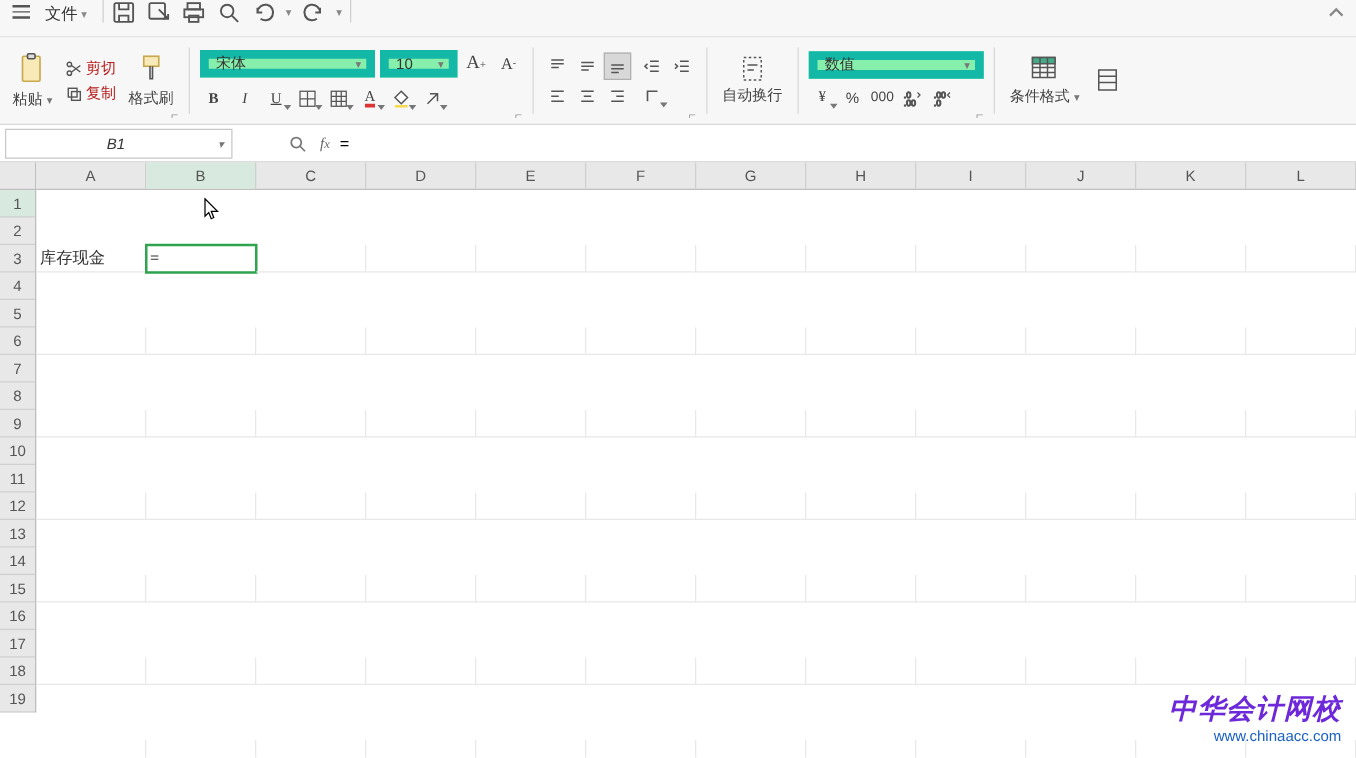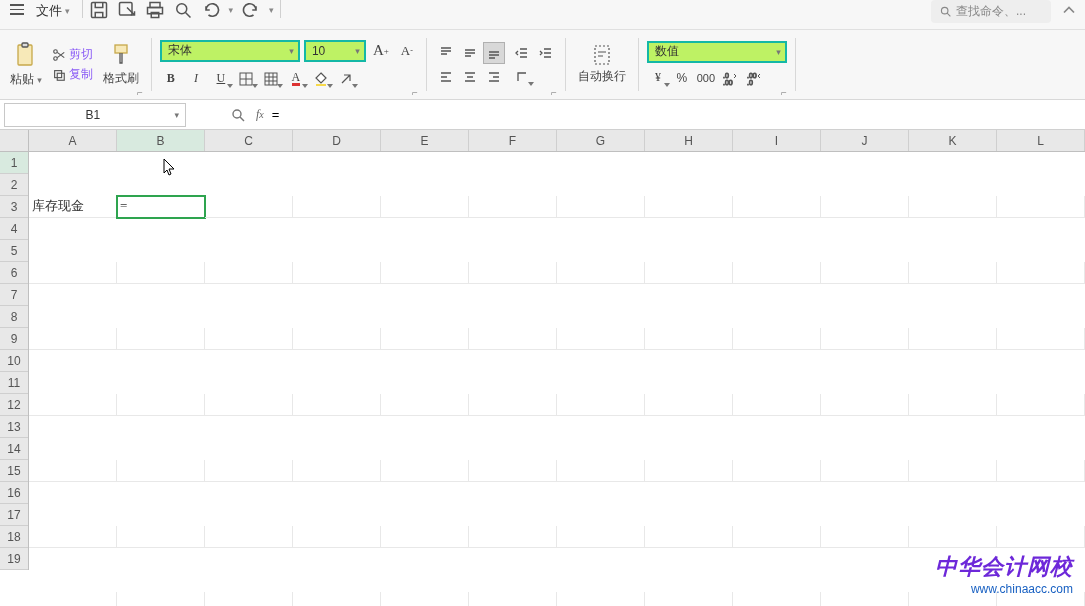--- a/index.html
+++ b/index.html
@@ -22,42 +22,42 @@
 .search-box svg { width: 13px; height: 13px; }
 
 
 .ribbon { display: flex; height: 70px; background: #f7f7f7; border-bottom: 1px solid #d8d8d8; }
 .rgroup { display: flex; flex-direction: column; align-items: center; justify-content: center; padding: 0 6px; position: relative; }
 .rgroup.row { flex-direction: row; align-items: center; gap: 4px; }
 .rsep { width: 1px; background: #d8d8d8; margin: 8px 2px; }
 .big-btn { display: flex; flex-direction: column; align-items: center; gap: 2px; padding: 2px 4px; }
 .big-btn .lbl { font-size: 12px; color: #444; }
 .clip-col { display: flex; flex-direction: column; gap: 3px; padding: 2px 2px; }
-.clip-item { display: flex; align-items: center; gap: 3px; font-size: 12px; color: #8b5cf6; }
+.clip-item { display: flex; align-items: center; gap: 3px; font-size: 12px; color: #b91c1c; }
 .clip-item svg { width: 14px; height: 14px; }
 .font-row { display: flex; align-items: center; gap: 4px; }
-.dd { display: flex; align-items: center; justify-content: space-between; background: #bef264; border: 2px solid #14b8a6; height: 22px; padding: 0 4px 0 6px; font-size: 12px; }
+.dd { display: flex; align-items: center; justify-content: space-between; background: #86efac; border: 7px solid #14b8a6; height: 22px; padding: 0 4px 0 6px; font-size: 12px; }
 .dd.name { width: 140px; }
 .dd.size { width: 62px; }
 .dd.numfmt { width: 140px; }
 .dd .chev { font-size: 9px; color: #777; margin-left: 4px; }
 .tool-row { display: flex; align-items: center; gap: 3px; margin-top: 6px; }
 .tb { width: 22px; height: 22px; display: flex; align-items: center; justify-content: center; color: #444; position: relative; }
 .tb.chv::after { content: ""; position: absolute; right: -1px; bottom: 2px; border-left: 3px solid transparent; border-right: 3px solid transparent; border-top: 4px solid #777; }
 .tb svg { width: 16px; height: 16px; }
 .stack3 { display: flex; flex-direction: column; gap: 2px; }
 .stack3 .r { display: flex; gap: 2px; }
 .align-grid { display: grid; grid-template-columns: repeat(3, 22px); grid-template-rows: repeat(2, 22px); gap: 2px; }
 .align-grid .tb.sel { background: #d8d8d8; border: 1px solid #b0b0b0; }
 .num-row { display: flex; gap: 2px; margin-top: 4px; }
 .dialog-launcher { position: absolute; right: 2px; bottom: 2px; width: 10px; height: 10px; color: #999; font-size: 10px; }
 
 
 .fx-row { display: flex; align-items: center; height: 30px; border-bottom: 1px solid #d0d0d0; background: #fff; }
-.namebox { width: 182px; height: 24px; border: 1px solid #c8c8c8; margin: 0 4px; display: flex; align-items: center; justify-content: space-between; padding: 0 6px; font-size: 12px; background: #fff; }
+.namebox { width: 182px; height: 24px; border: 1px solid #c8c8c8; margin: 0 4px; display: flex; align-items: center; justify-content: space-between; padding: 0 6px; font-size: 12px; background: #fff; font-style: italic; }
 .namebox .chev { font-size: 9px; color: #777; }
 .fx-ctrls { display: flex; align-items: center; gap: 10px; margin-left: 40px; color: #666; }
 .fx-input { flex: 1; border: none; outline: none; font-size: 13px; padding: 4px 8px; font-family: inherit; }
 .fx-label { font-style: italic; font-family: "Times New Roman", serif; display: flex; align-items: baseline; }
 .fx-label .x { font-size: 10px; }
 
 
 .grid-wrap { position: relative; }
 .corner { position: absolute; left: 0; top: 0; width: 29px; height: 22px; background: #e8e8e8; border-right: 1px solid #bfbfbf; border-bottom: 1px solid #bfbfbf; }
 .colheads { position: absolute; left: 29px; top: 0; right: 0; height: 22px; display: flex; background: #e8e8e8; border-bottom: 1px solid #bfbfbf; }
@@ -125,27 +125,20 @@
     <span class="chev" style="font-size:9px;color:#888">▾</span>
     <div class="qat-btn">
         <svg viewBox="0 0 16 16" fill="none" stroke="currentColor" stroke-width="1.3">
           <path d="M12 8a5 5 0 1 0-2 4M12 5v3H9"></path>
         </svg>
       </div>
     <span class="chev" style="font-size:9px;color:#888">▾</span>
   </div>
   <div class="vsep"></div>
   <div class="spacer"></div>
-  <div class="search-box">
-    <svg viewBox="0 0 16 16" fill="none" stroke="currentColor" stroke-width="1.4">
-        <circle cx="7" cy="7" r="4"></circle>
-        <path d="M10 10l4 4"></path>
-      </svg>
-    <span>查找命令、...</span>
-  </div>
   <div class="qat-btn" style="margin-left:6px">
       <svg viewBox="0 0 16 16" fill="none" stroke="#888" stroke-width="1.4">
         <path d="M4 10l4-4 4 4"></path>
       </svg>
     </div>
 </div>
 
 <div class="ribbon">
 
   <div class="rgroup row">
@@ -324,20 +317,36 @@
             <text x="1" y="8" font-size="7">.00</text>
             <text x="1" y="15" font-size="7">.0</text>
             <path d="M14 4l-2 2 2 2" fill="none"></path>
           </svg>
         </div>
     </div>
     <span class="dialog-launcher">⌐</span>
   </div>
   <div class="rsep"></div>
 
+  <div class="rgroup row">
+    <div class="big-btn">
+      <svg width="26" height="24" viewBox="0 0 26 24" fill="none" stroke="#555" stroke-width="1.2">
+          <rect x="3" y="3" width="18" height="16"></rect>
+          <rect x="3" y="3" width="18" height="5" fill="#4a8"></rect>
+          <path d="M3 11h18M3 15h18M9 3v16M15 3v16"></path>
+        </svg>
+      <span class="lbl"><span>条件格式</span> <span style="font-size:9px;color:#777">▾</span></span>
+    </div>
+    <div class="big-btn">
+      <svg width="22" height="24" viewBox="0 0 22 24" fill="none" stroke="#555" stroke-width="1.2">
+          <rect x="3" y="3" width="14" height="16"></rect>
+          <path d="M3 8h14M3 13h14"></path>
+        </svg>
+    </div>
+  </div>
 </div>
 
 <div class="fx-row">
   <div class="namebox">
     <span style="margin:0 auto">B1</span>
     <span class="chev">▾</span>
   </div>
   <div class="fx-ctrls">
     <svg width="16" height="16" viewBox="0 0 16 16" fill="none" stroke="#777" stroke-width="1.4">
         <circle cx="7" cy="7" r="4"></circle>

